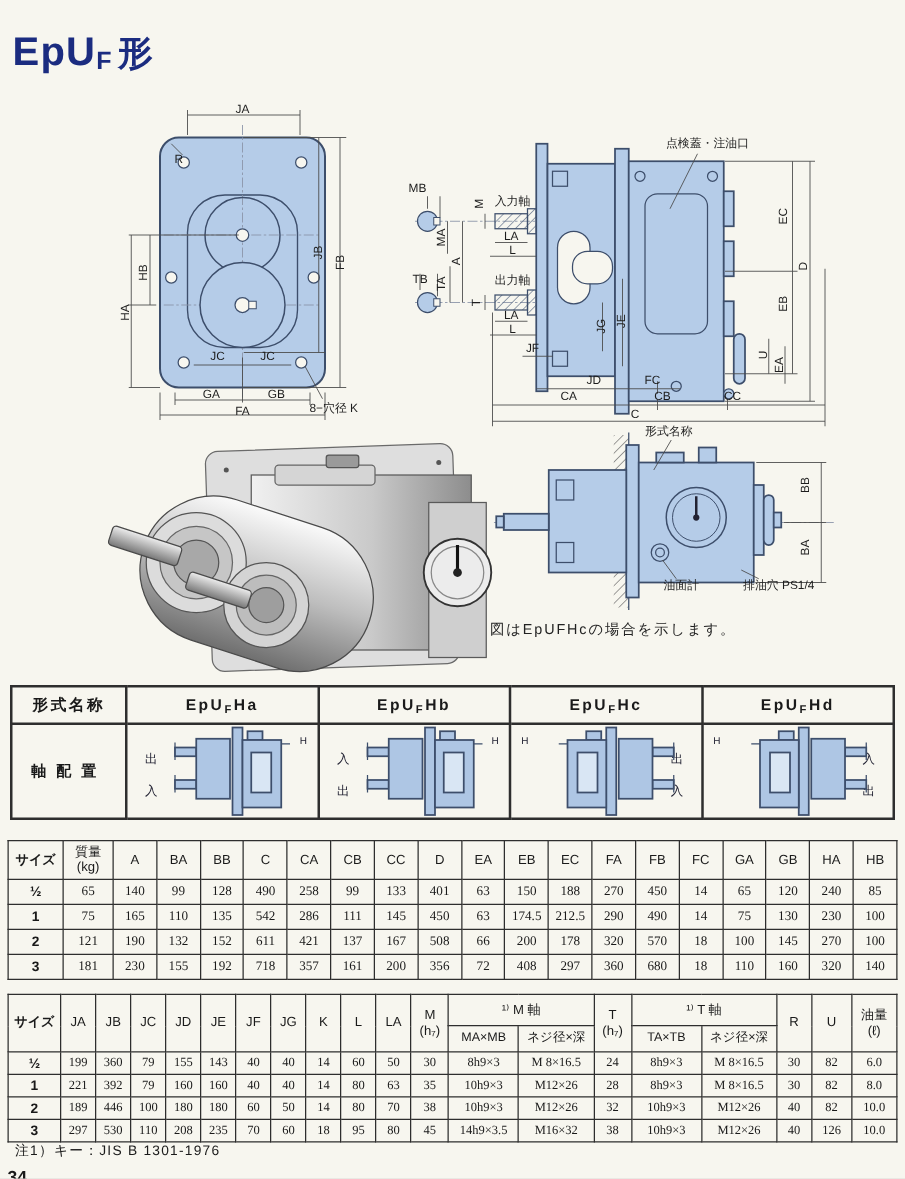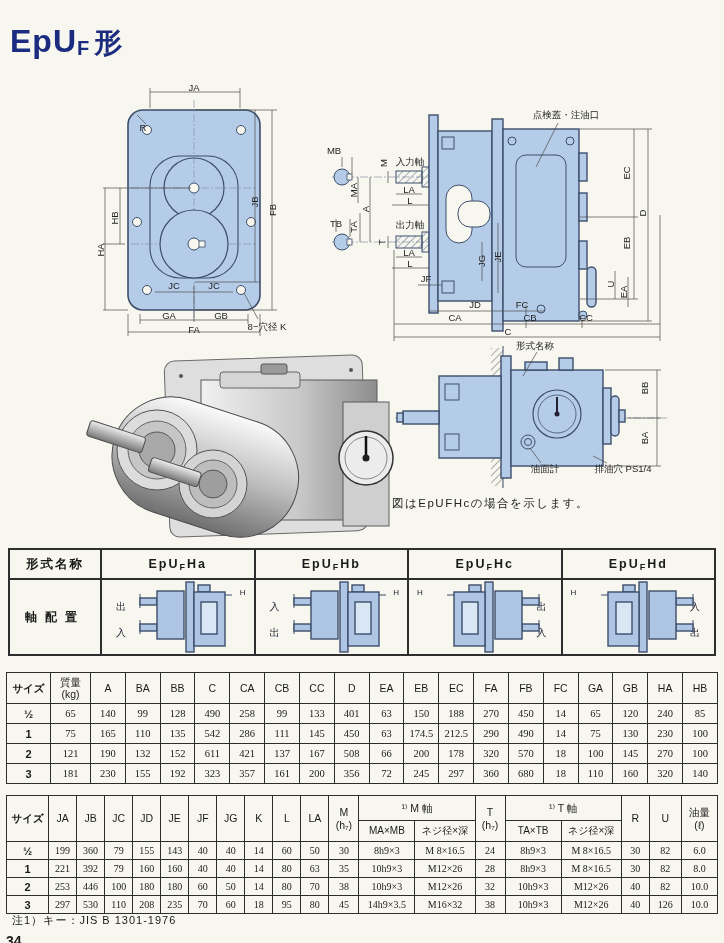--- a/index.html
+++ b/index.html
@@ -552,27 +552,27 @@
           <td>145</td>
           <td>270</td>
           <td>100</td>
         </tr>
         <tr>
           <td>3</td>
           <td>181</td>
           <td>230</td>
           <td>155</td>
           <td>192</td>
-          <td>323</td>
+          <td>718</td>
           <td>357</td>
           <td>161</td>
           <td>200</td>
           <td>356</td>
           <td>72</td>
-          <td>245</td>
+          <td>408</td>
           <td>297</td>
           <td>360</td>
           <td>680</td>
           <td>18</td>
           <td>110</td>
           <td>160</td>
           <td>320</td>
           <td>140</td>
         </tr>
       </tbody>
@@ -672,21 +672,21 @@
           <td>M12×26</td>
           <td>28</td>
           <td>8h9×3</td>
           <td>M 8×16.5</td>
           <td>30</td>
           <td>82</td>
           <td>8.0</td>
         </tr>
         <tr>
           <td>2</td>
-          <td>253</td>
+          <td>189</td>
           <td>446</td>
           <td>100</td>
           <td>180</td>
           <td>180</td>
           <td>60</td>
           <td>50</td>
           <td>14</td>
           <td>80</td>
           <td>70</td>
           <td>38</td>

